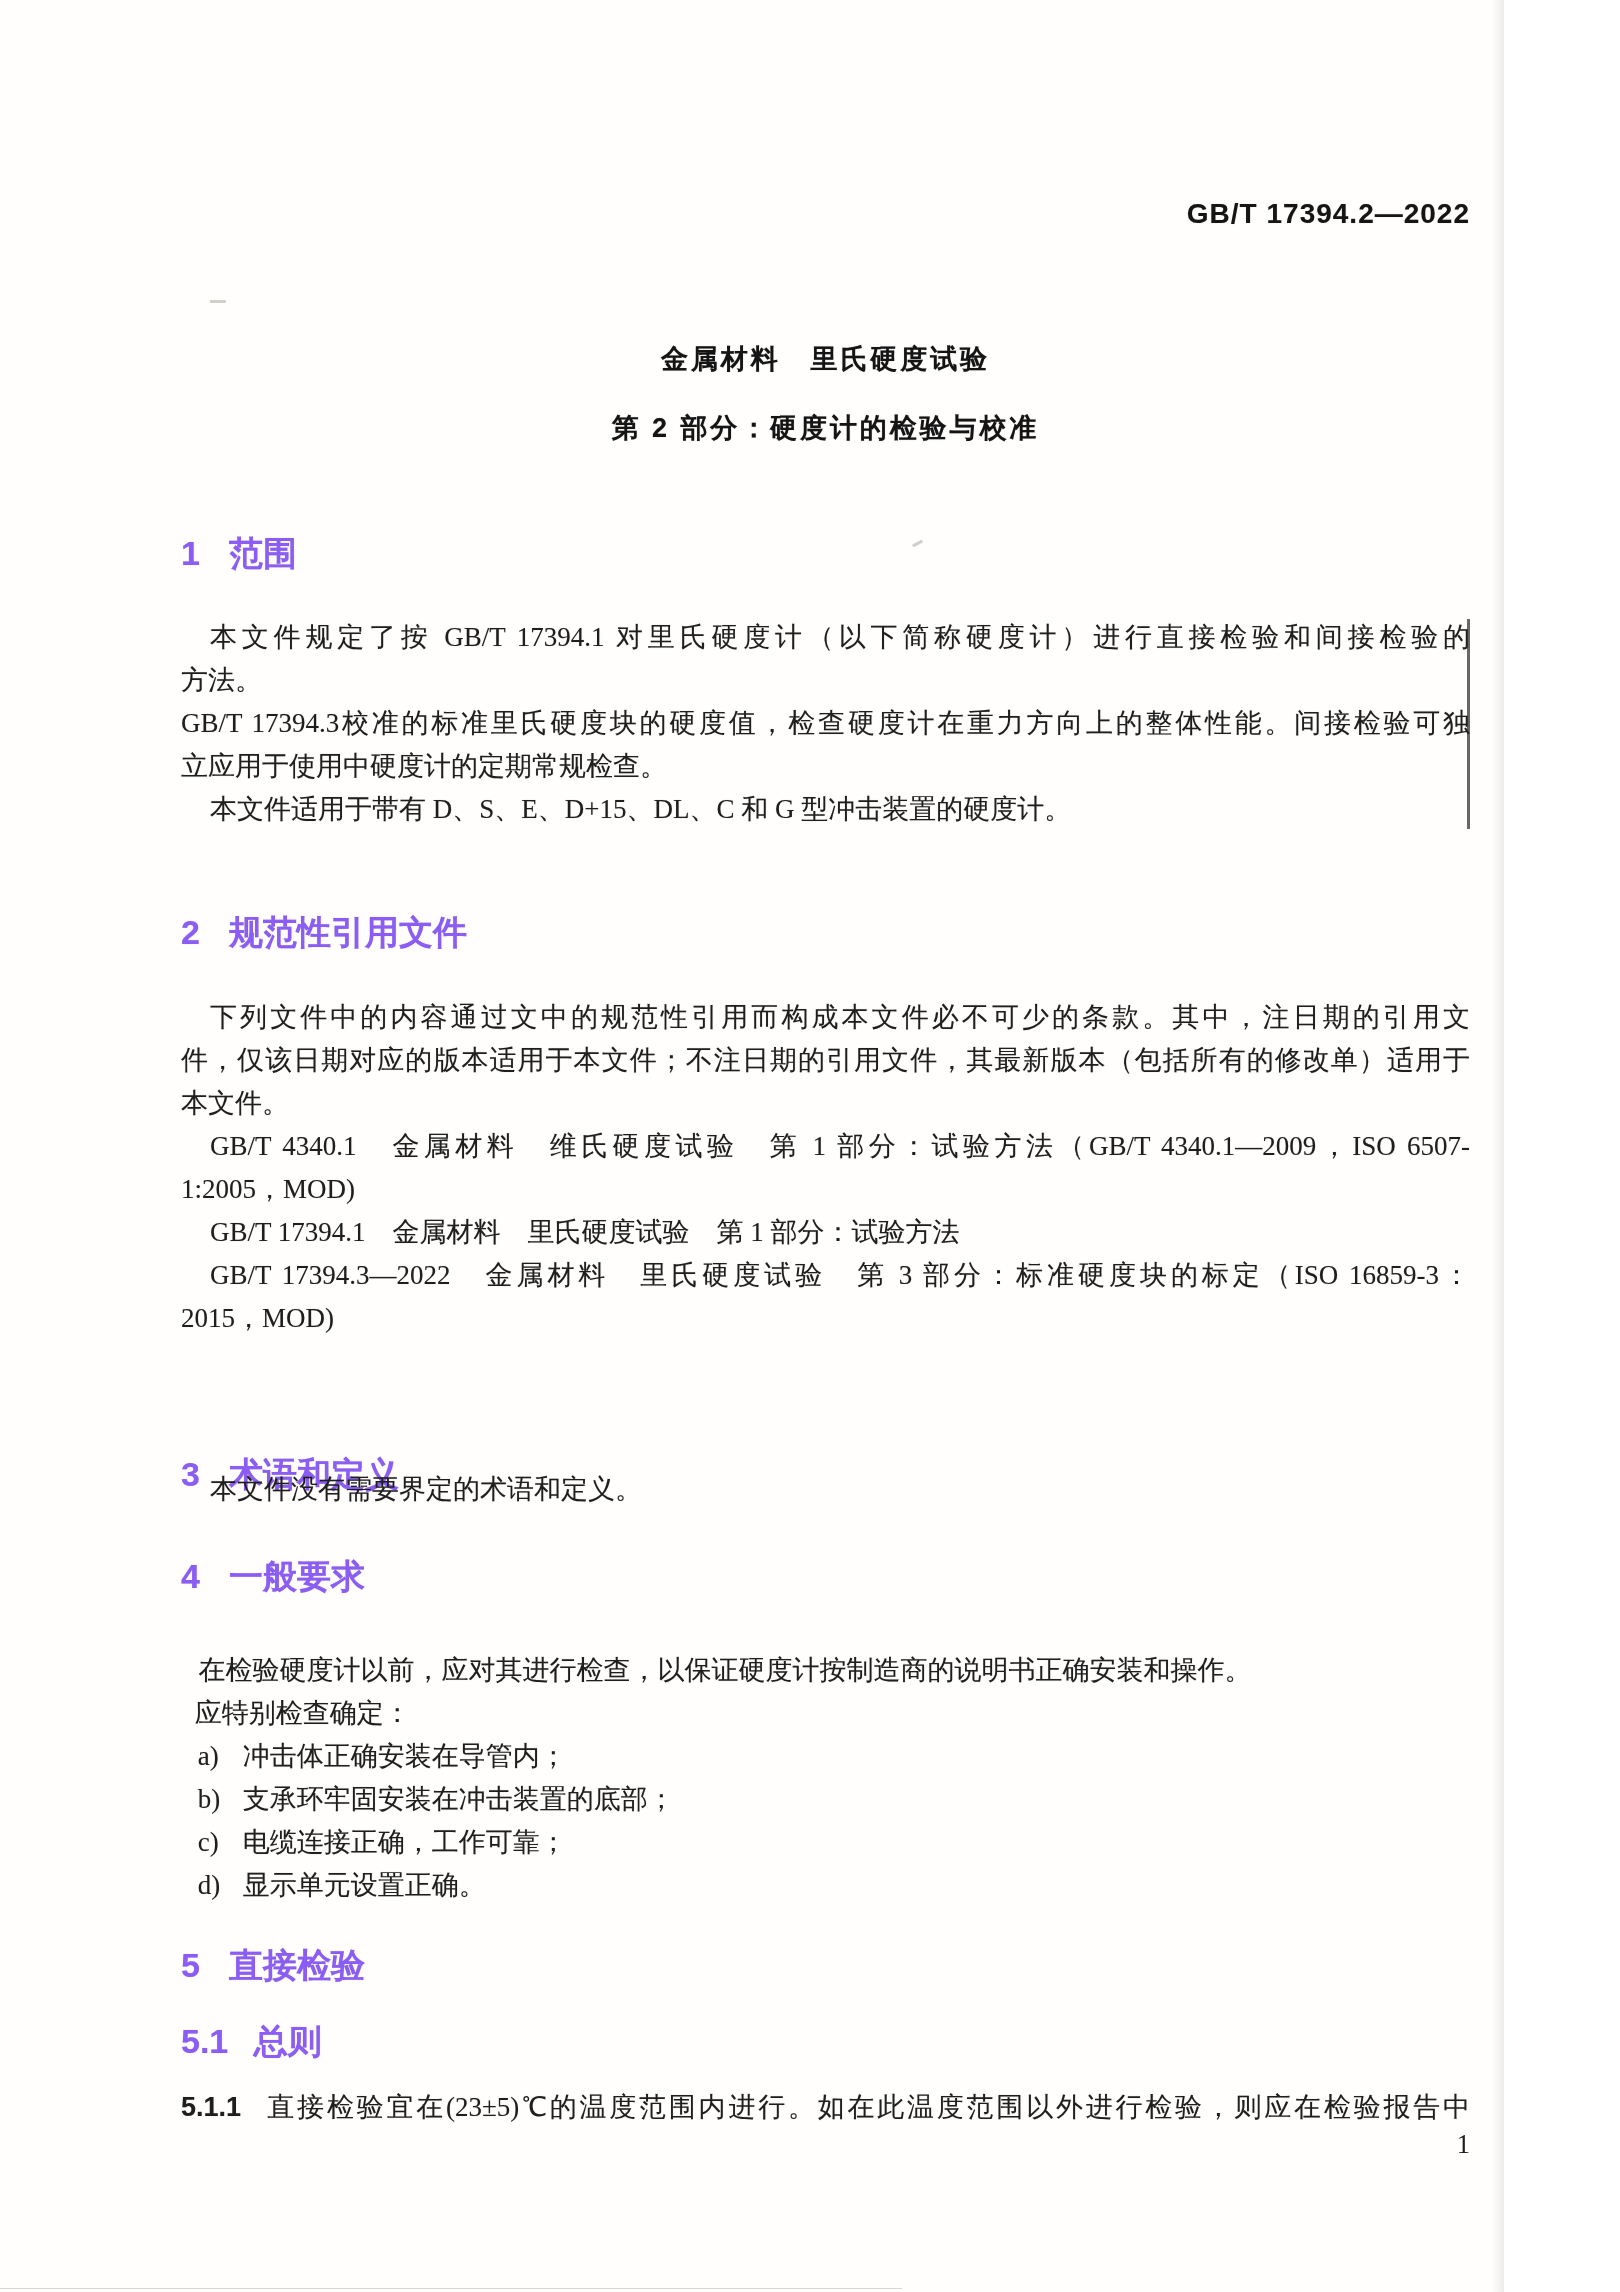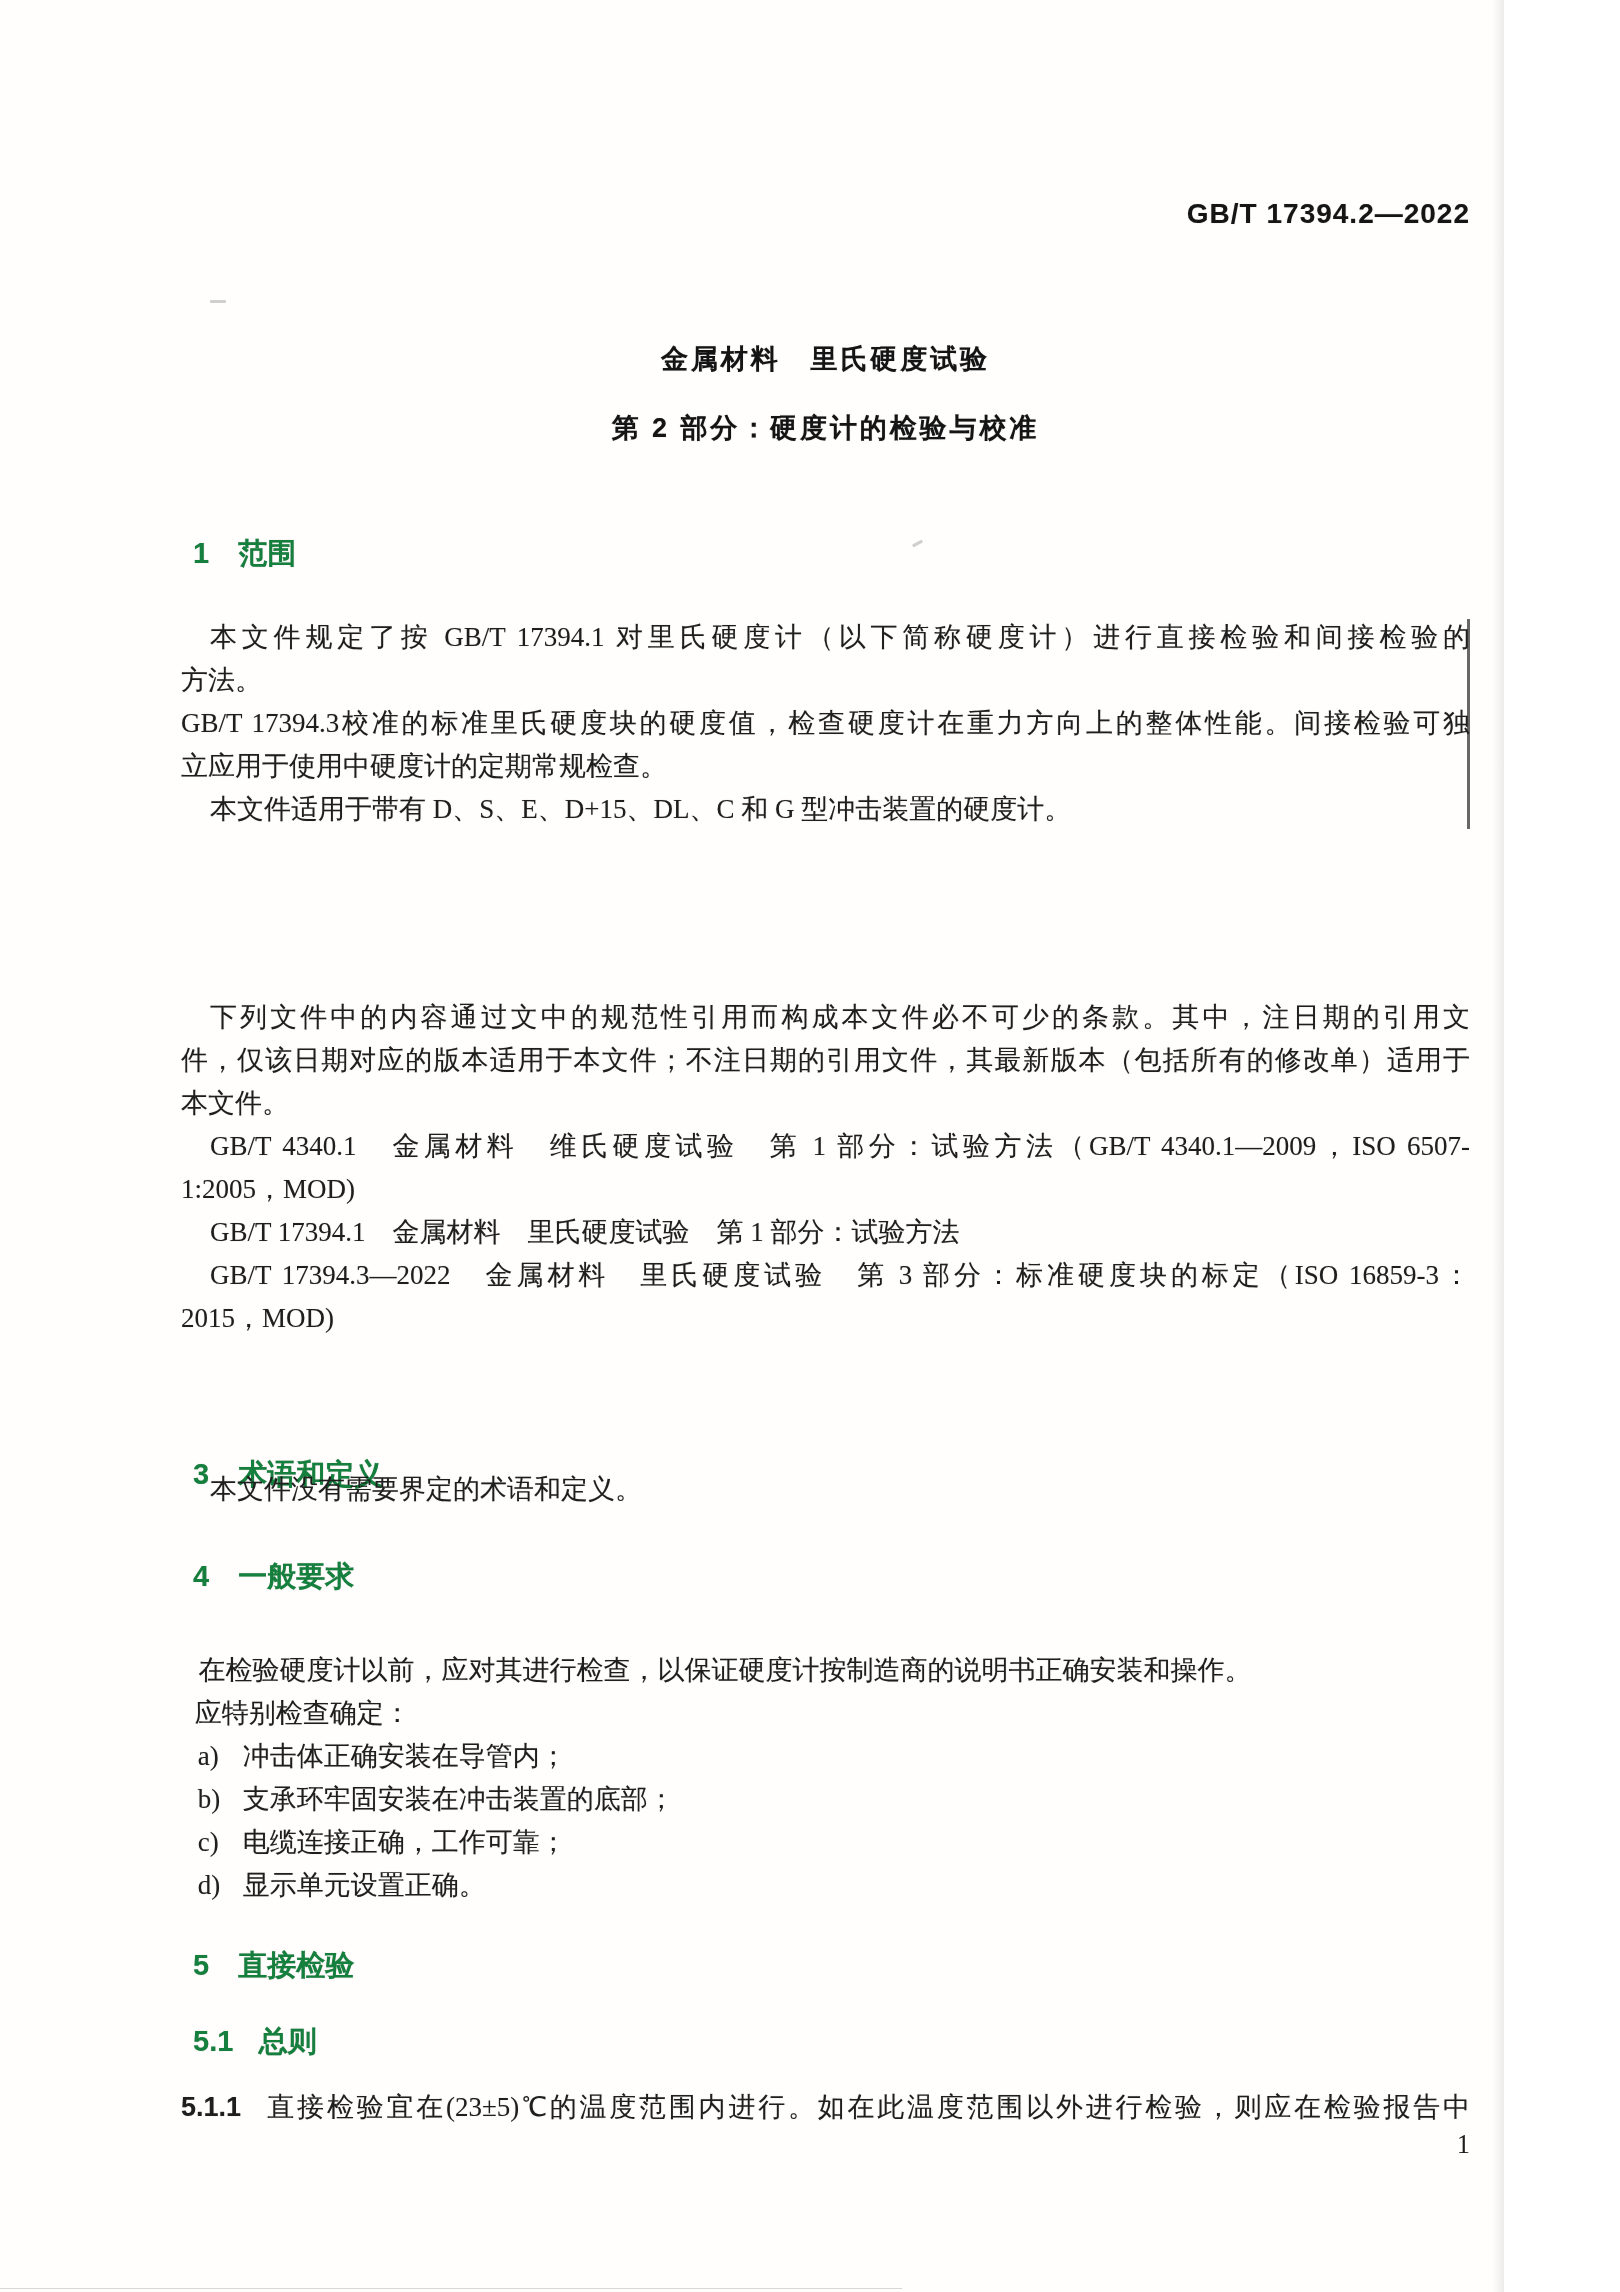--- a/index.html
+++ b/index.html
@@ -18,23 +18,22 @@
   }
   .block { position:absolute; left:181px; width:1289px; }
   .line {
     font-size:27px; line-height:43px;
     text-shadow:0 0 1px rgba(30,30,30,0.28);
   }
   .line.full { text-align:justify; text-align-last:justify; }
   .indent { text-indent:29px; }
   .sec-heading {
     font-family:"Liberation Sans", sans-serif; font-weight:700;
-    font-size:29px; line-height:33px; color:#15803d;
+    font-size:34px; line-height:33px; color:#8b5cf6;
     text-shadow:0 0 1px rgba(20,20,20,0.3);
-    margin-left:12px;
   }
   .sec-num { display:inline-block; margin-right:29px; }
   .sub-num { display:inline-block; margin-right:25.5px; }
   .doc-title {
     text-align:center; font-family:"Liberation Sans", sans-serif;
     font-weight:700; font-size:27px; line-height:49px; letter-spacing:2.9px;
     color:#141414; text-shadow:0 0 1px rgba(20,20,20,0.35);
   }
   .header-code {
     text-align:right; font-family:"Liberation Sans", sans-serif;
@@ -75,20 +74,23 @@
     <span class="sec-num">1</span><span>范围</span>
   </div>
   <div class="block" style="top:616px;">
     <div class="line full indent">本文件规定了按 GB/T 17394.1 对里氏硬度计（以下简称硬度计）进行直接检验和间接检验的</div>
     <div class="line">方法。</div>
     <div class="line full">GB/T 17394.3校准的标准里氏硬度块的硬度值，检查硬度计在重力方向上的整体性能。间接检验可独</div>
     <div class="line">立应用于使用中硬度计的定期常规检查。</div>
     <div class="line indent">本文件适用于带有 D、S、E、D+15、DL、C 和 G 型冲击装置的硬度计。</div>
   </div>
 
+  <div class="block sec-heading" style="top:916px;">
+    <span class="sec-num">2</span><span>规范性引用文件</span>
+  </div>
   <div class="block" style="top:996px;">
     <div class="line full indent">下列文件中的内容通过文中的规范性引用而构成本文件必不可少的条款。其中，注日期的引用文</div>
     <div class="line full">件，仅该日期对应的版本适用于本文件；不注日期的引用文件，其最新版本（包括所有的修改单）适用于</div>
     <div class="line">本文件。</div>
     <div class="line full indent">GB/T 4340.1　金属材料　维氏硬度试验　第 1 部分：试验方法（GB/T 4340.1—2009，ISO 6507-</div>
     <div class="line">1:2005，MOD)</div>
     <div class="line indent">GB/T 17394.1　金属材料　里氏硬度试验　第 1 部分：试验方法</div>
     <div class="line full indent">GB/T 17394.3—2022　金属材料　里氏硬度试验　第 3 部分：标准硬度块的标定（ISO 16859-3：</div>
     <div class="line">2015，MOD)</div>
   </div>

